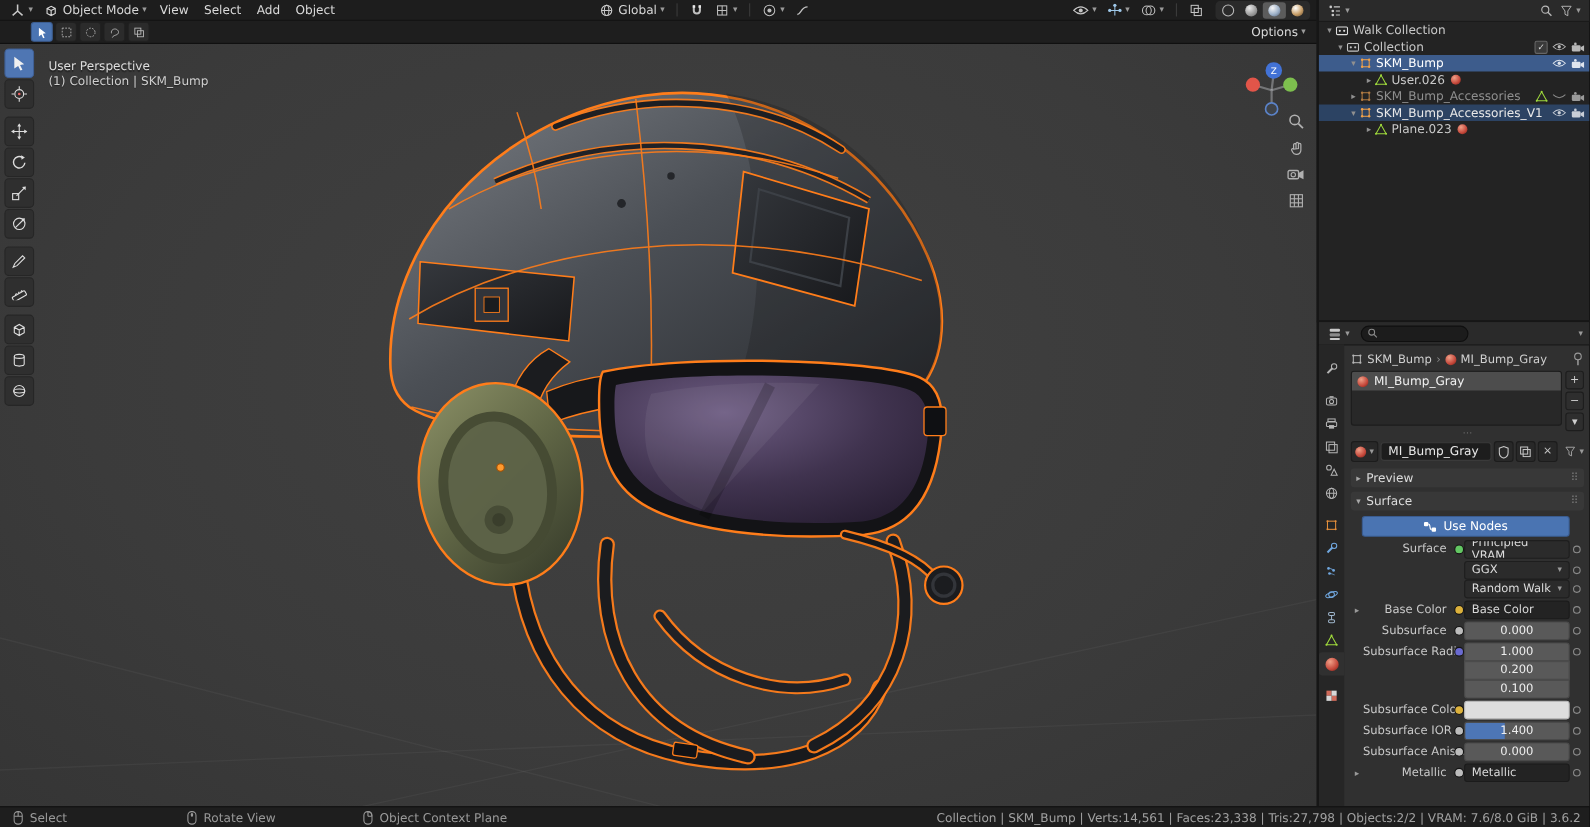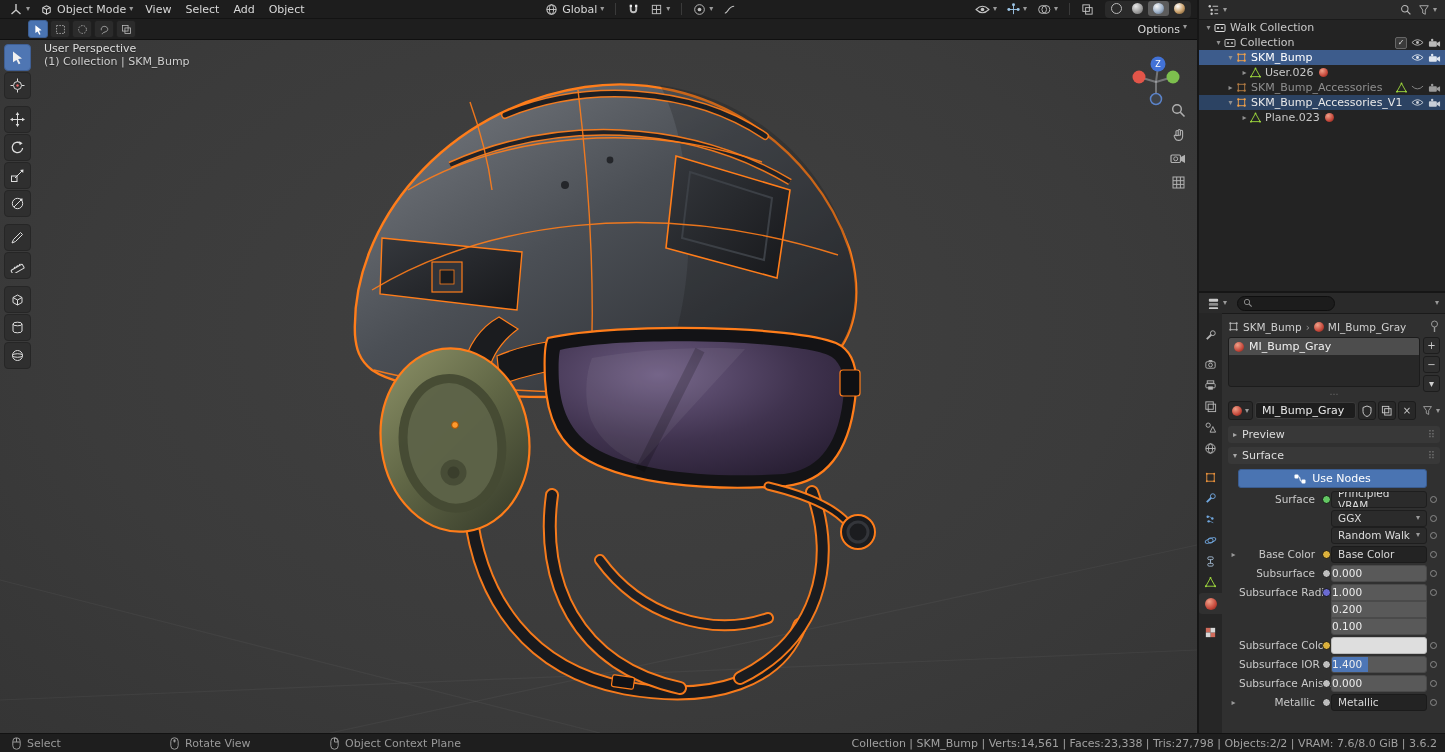--- a/index.html
+++ b/index.html
@@ -1,20 +1,20 @@
 <!DOCTYPE html>
 <html><head>
 <meta charset="utf-8">
 <style>
   html,body{margin:0;padding:0;background:#111;}
   body{width:1445px;height:752px;position:relative;overflow:hidden;
        font-family:"DejaVu Sans",sans-serif;font-size:11px;color:#d6d6d6;
        -webkit-font-smoothing:antialiased;}
   .abs{position:absolute}
-  .flex{display:flex;}
+  .flex{display:flex;align-items:center}
   .sp{flex:1}
   svg{display:block}
   .car{font-size:8px;color:#9a9a9a;margin-left:3px;line-height:1}
 
   
   .vph{position:absolute;left:0;top:0;width:1197px;height:19px;background:#1d1d1d;
        display:flex;align-items:center;border-bottom:1px solid #131313;padding-left:4px;box-sizing:border-box}
   .hbtn{display:flex;align-items:center;padding:0 5px;height:17px;border-radius:3px;cursor:default}
   .menu{padding:0 7px;color:#d9d9d9;cursor:default}
   .hsep{width:1px;height:12px;background:#3a3a3a;margin:0 6px}
@@ -31,21 +31,21 @@
   .vph2{position:absolute;left:0;top:19px;width:1197px;height:21px;background:#1e1e1e;
         display:flex;align-items:center;border-bottom:1px solid #101010;box-sizing:border-box;padding:0 10px 0 28px}
   .mbtn{width:18px;height:16px;border-radius:3px;background:#2b2b2b;border:1px solid #202020;
         display:flex;align-items:center;justify-content:center;margin-right:2px}
   .mbtn.on{background:#4a74b2;border-color:#3c5e92}
   .optbtn{color:#d9d9d9}
 
   
   .canvas{position:absolute;left:0;top:40px;width:1197px;height:693px;overflow:hidden;
           background:radial-gradient(ellipse at 50% 42%,#414141 0%,#3b3b3b 62%,#353535 100%)}
-  .ovtext{position:absolute;left:44px;top:2px;line-height:13px;color:#dedede;text-shadow:0 1px 1px rgba(0,0,0,.4)}
+  .ovtext{position:absolute;left:44px;top:14px;line-height:13px;color:#dedede;text-shadow:0 1px 1px rgba(0,0,0,.4)}
   .ovtext .l2{color:#cfcfcf}
 
   .tools{position:absolute;left:4px;top:4px;display:flex;flex-direction:column}
   .tbtn{width:27px;height:27px;border-radius:4px;background:#2f2f2fE6;display:flex;align-items:center;justify-content:center;
         margin-bottom:1px;border:1px solid #262626;box-sizing:border-box}
   .tbtn.on{background:#4f76b3;border-color:#3f5f94}
   .tgap{height:6px}
 
   .vpside{position:absolute;left:1167px;top:62px;display:flex;flex-direction:column;gap:8px;align-items:center}
   .sidebtn{width:22px;height:16px;display:flex;align-items:center;justify-content:center;opacity:.85}
@@ -104,21 +104,21 @@
   .phead .exp{font-size:8px;color:#a8a8a8}
   .grip{margin-left:auto;color:#6f6f6f;font-size:10px}
   .usenodes{height:17px;margin:5px 13px 0 10px;background:#4a74b2;border:1px solid #3a5c90;border-radius:3px;
             display:flex;align-items:center;justify-content:center;color:#fff;gap:6px}
   .prow{display:flex;align-items:center;height:16px;margin-top:3px}
   .prow.tight{margin-top:1px}
   .rexp{width:11px;font-size:8px;color:#999;text-align:center;flex:none}
   .rlab{width:76px;text-align:right;padding-right:6px;color:#c9c9c9;font-size:10.5px;white-space:nowrap;flex:none}
   .rsock{width:10px;display:flex;justify-content:center;flex:none}
   .rsock i{width:7px;height:7px;border-radius:50%;background:var(--c,#a5a5a5);border:1px solid #141414}
-  .rval{flex:1;height:15px;border-radius:3px;display:flex;align-items:center;
+  .rval{flex:1;height:15px;border-radius:3px;display:flex;align-items:center;justify-content:center;
         font-size:10.5px;color:#ededed;position:relative;overflow:hidden}
   .v-slider{background:#595959;border:1px solid #4a4a4a}
   .v-fill::before{content:"";position:absolute;left:0;top:0;bottom:0;width:38%;background:#4d76b6}
   .v-fill span{position:relative}
   .v-drop{background:#2b2b2b;border:1px solid #1e1e1e;justify-content:flex-start;padding:0 6px;color:#dcdcdc}
   .v-link{background:#232323;border:1px solid #1b1b1b;justify-content:flex-start;padding:0 6px;color:#d8d8d8}
   .v-white{background:#dedede;border:1px solid #bbb}
   .rdec{width:13px;display:flex;justify-content:center;flex:none}
   .rdec i{width:5px;height:5px;border-radius:50%;border:1px solid #8a8a8a}
 

